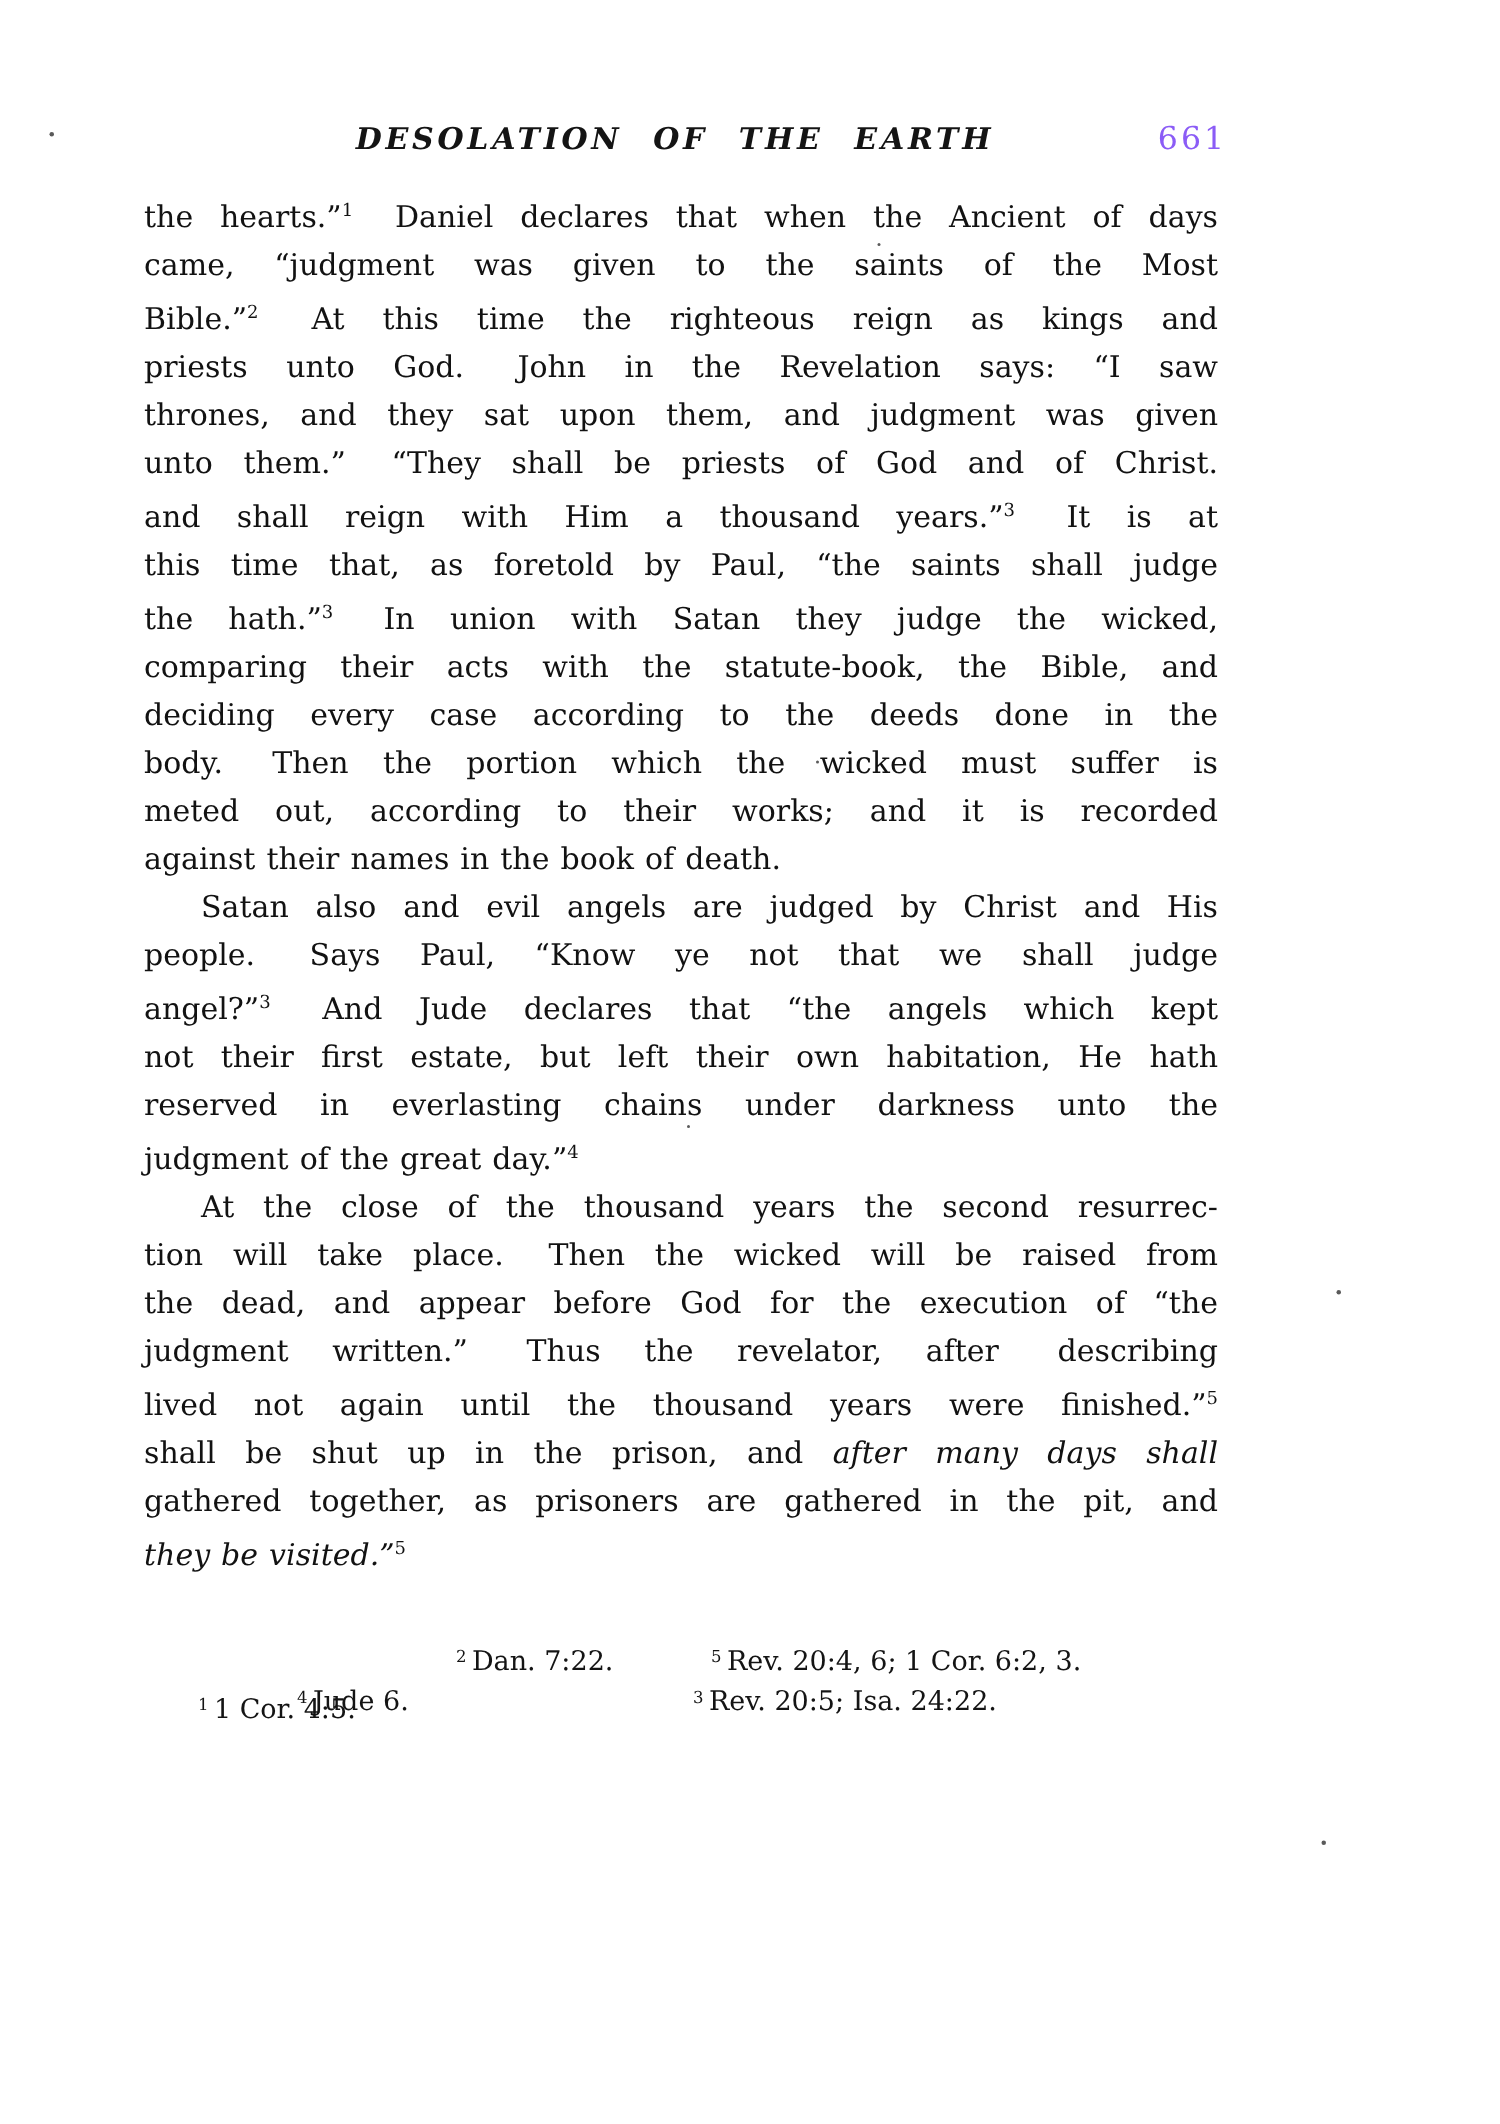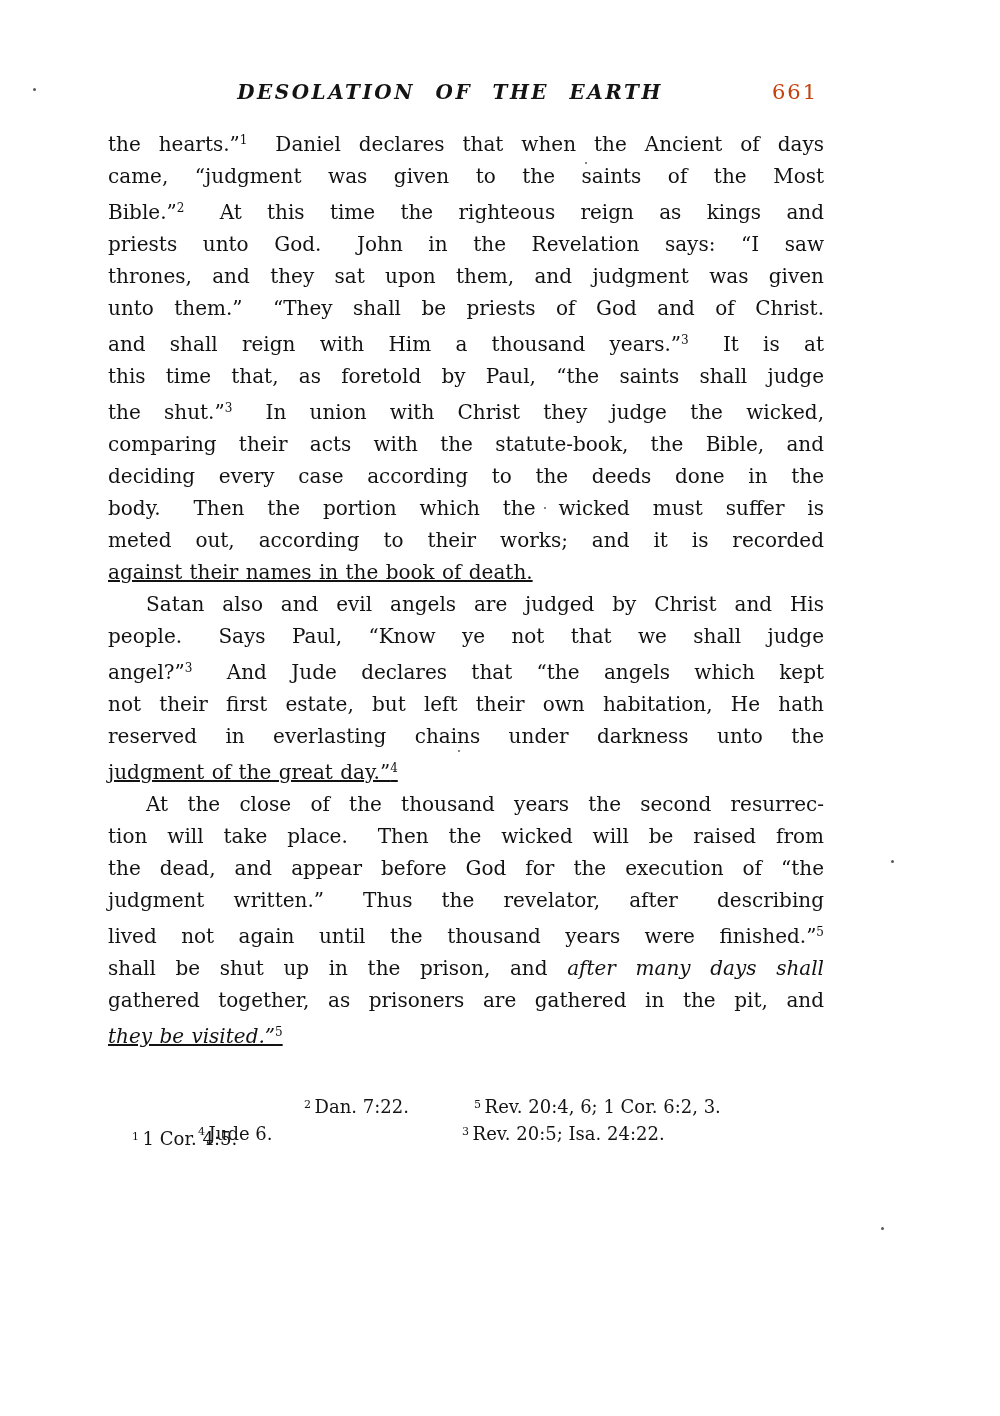--- a/index.html
+++ b/index.html
@@ -7,26 +7,26 @@
     position:relative; width:1000px; height:1416px; background:#ffffff;
     font-family:"DejaVu Serif", serif; color:#121212; overflow:hidden;
   }
   
   .running-head { position:absolute; left:92px; top:80px; width:716px; height:26px; }
   .head-title {
     display:block; text-align:center; font-style:italic; font-weight:bold;
     font-size:20px; letter-spacing:2.5px; word-spacing:11px; color:#141414;
   }
   .page-num {
-    position:absolute; right:-10px; top:0; font-size:21px; letter-spacing:2px; color:#c2410c;margin-left:20px;
+    position:absolute; right:-10px; top:0; font-size:21px; letter-spacing:2px; color:#8b5cf6;margin-left:20px;
   }
   
-  .body-text { position:absolute; left:108px; top:124px; width:716px; font-size:20px; line-height:32px; word-spacing:1px; }
+  .body-text { position:absolute; left:96px; top:124px; width:716px; font-size:20px; line-height:32px; word-spacing:1px; }
   .line { text-align:justify; text-align-last:justify; }
-  .line.last { text-align:center; text-align-last:left;text-decoration:underline; }
+  .line.last { text-align:center; text-align-last:left; }
   .line.indent { text-indent:38px; }
   .it { font-style:italic; }
   .sup { font-size:12px; vertical-align:7px; letter-spacing:0; word-spacing:0; }
   
   .footnotes { position:absolute; left:92px; top:1091px; width:716px; font-size:18px; line-height:27px; color:#141414; }
   .fn-row { position:relative; height:27px; }
   .fn-item { position:absolute; top:0; white-space:nowrap; }
   .footnotes .sup { font-size:11px; vertical-align:5px; }
   
   .speck { position:absolute; background:#5a5a5a; border-radius:50%; }
@@ -44,21 +44,21 @@
   <div class="body-text">
       <div>
         <div class="line"><span>the hearts.”</span><span class="sup">1</span><span>  Daniel declares that when the Ancient of days</span></div>
         <div class="line"><span>came, “judgment was given to the saints of the Most</span></div>
         <div class="line"><span>Bible.”</span><span class="sup">2</span><span>  At this time the righteous reign as kings and</span></div>
         <div class="line"><span>priests unto God.  John in the Revelation says: “I saw</span></div>
         <div class="line"><span>thrones, and they sat upon them, and judgment was given</span></div>
         <div class="line"><span>unto them.”  “They shall be priests of God and of Christ.</span></div>
         <div class="line"><span>and shall reign with Him a thousand years.”</span><span class="sup">3</span><span>  It is at</span></div>
         <div class="line"><span>this time that, as foretold by Paul, “the saints shall judge</span></div>
-        <div class="line"><span>the shut.”</span><span class="sup">3</span><span>  In union with Christ they judge the wicked,</span></div>
+        <div class="line"><span>the hath.”</span><span class="sup">3</span><span>  In union with Satan they judge the wicked,</span></div>
         <div class="line"><span>comparing their acts with the statute-book, the Bible, and</span></div>
         <div class="line"><span>deciding every case according to the deeds done in the</span></div>
         <div class="line"><span>body.  Then the portion which the wicked must suffer is</span></div>
         <div class="line"><span>meted out, according to their works; and it is recorded</span></div>
         <div class="line last"><span>against their names in the book of death.</span></div>
       </div>
       <div>
         <div class="line indent"><span>Satan also and evil angels are judged by Christ and His</span></div>
         <div class="line"><span>people.  Says Paul, “Know ye not that we shall judge</span></div>
         <div class="line"><span>angel?”</span><span class="sup">3</span><span>  And Jude declares that “the angels which kept</span></div>

